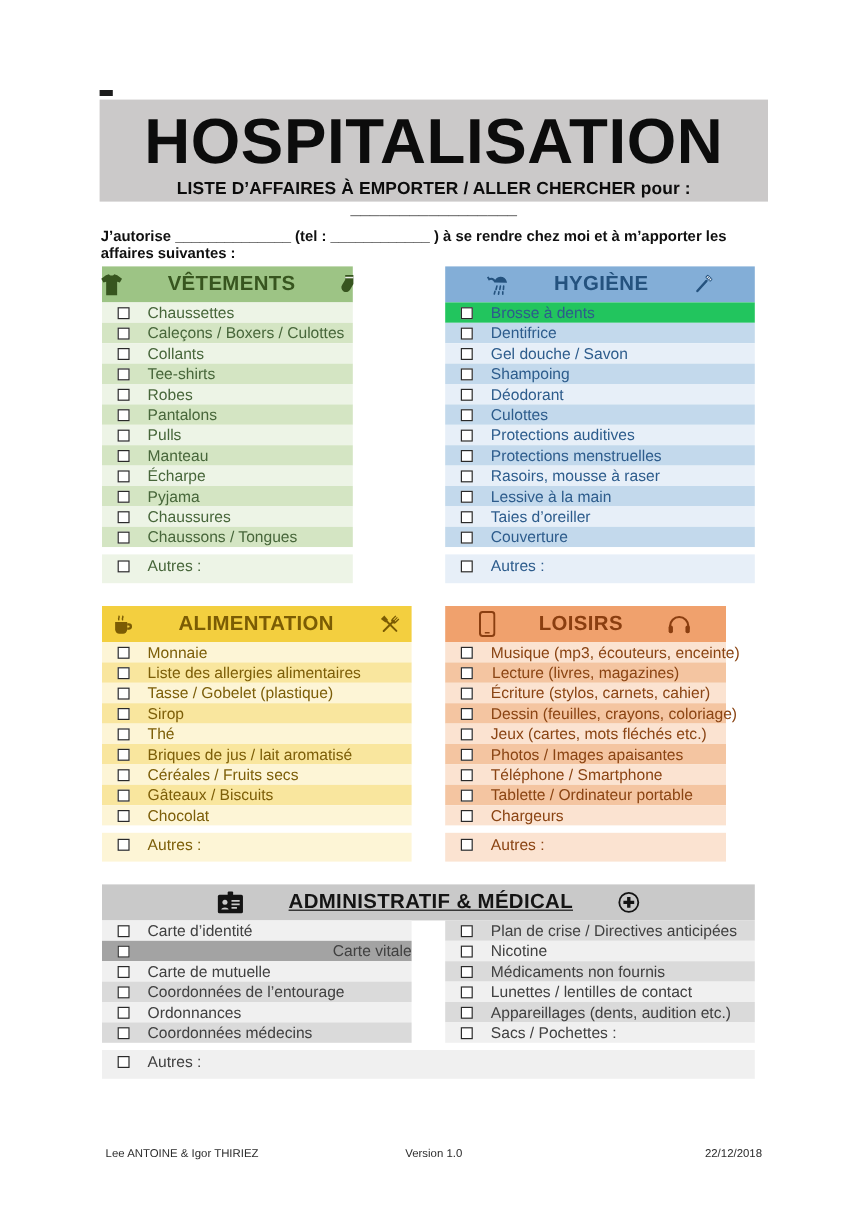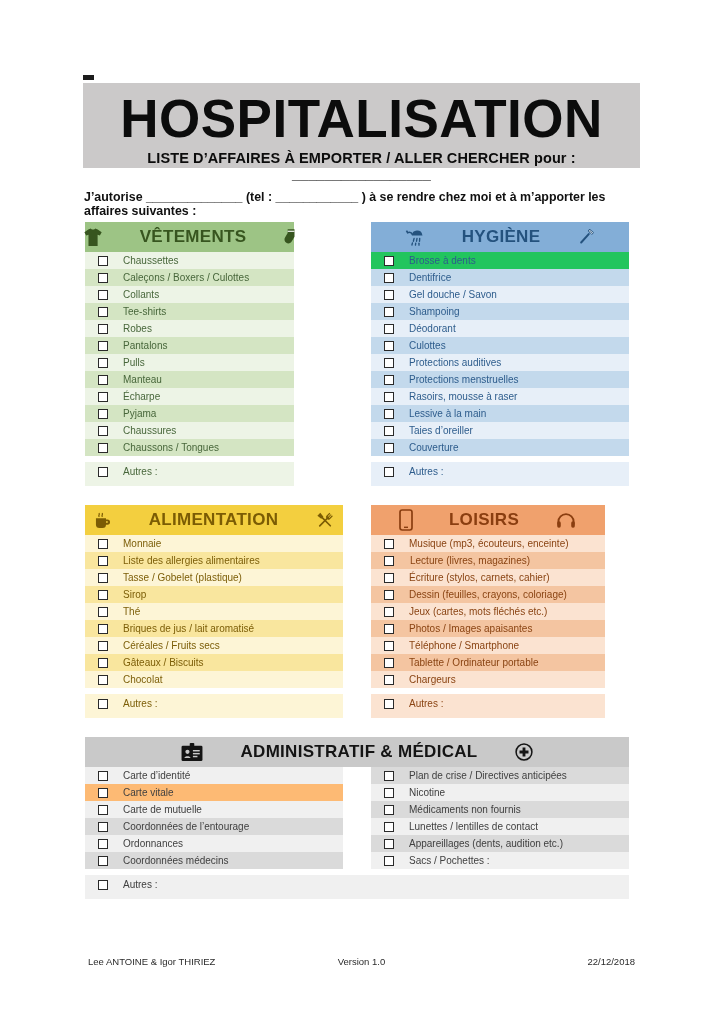--- a/index.html
+++ b/index.html
@@ -39,21 +39,21 @@
     gap: 36px; font-weight: bold; font-size: 17px; letter-spacing: 0.3px;
   }
   .sec-header .hdr-icon { display:flex; align-items:center; }
   .rows { display: block; }
   .crow { height: 17px; display: flex; align-items: center; }
   .cbx {
     width: 10px; height: 10px; flex: none;
     border: 1.7px solid #2a2a2a; background: #ffffff;
     margin-left: 13px;
   }
-  .clabel { margin-left: 15px; font-size: 10px; white-space: nowrap; }
+  .clabel { margin-left: 15px; font-size: 13px; white-space: nowrap; }
   .gap-row { height: 6px; background: #ffffff; }
   .autres-block { height: 24px; padding-top: 1px; }
   .admin-body { display: grid; grid-template-columns: 258px 258px; column-gap: 28px; }
   .footer-left  { position: absolute; left: 88px;  top: 956px; font-size: 9.5px; color: #2b2b2b; }
   .footer-center{ position: absolute; left: 0; width: 723px; top: 956px; text-align: center; font-size: 9.5px; color: #2b2b2b; }
   .footer-right { position: absolute; right: 88px; top: 956px; font-size: 9.5px; color: #2b2b2b; }
 </style>
 </head>
 <body>
 
@@ -361,21 +361,21 @@
       </div>
       <div class="gap-row"></div>
       <div class="autres-block" style="background: rgb(251, 227, 209);">
         <div class="crow" style="background: transparent;">
           <span class="cbx"></span>
           <span class="clabel" style="color: rgb(138, 68, 19);">Autres :</span>
         </div>
       </div>
     </div>
   <div class="section" style="left:85px; top:737px; width:544px;">
-      <div class="sec-header" style="background: rgb(201, 201, 201); color: rgb(20, 20, 20);">
+      <div class="sec-header" style="background: rgb(201, 201, 201); color: rgb(20, 20, 20); text-decoration: underline;">
         <span class="hdr-icon">
           <svg width="24" height="20" viewBox="0 0 26 22">
             <rect x="10.5" y="1" width="5" height="4.5" rx="1" fill="#141414"></rect>
             <rect x="1.5" y="4" width="23" height="17" rx="1.5" fill="#141414"></rect>
             <circle cx="8" cy="10.8" r="2.3" fill="#c9c9c9"></circle>
             <path d="M4.6 17.5c.3-2.5 6.5-2.5 6.8 0z" fill="#c9c9c9"></path>
             <rect x="14" y="8.8" width="7.5" height="1.6" fill="#c9c9c9"></rect>
             <rect x="14" y="12" width="7.5" height="1.6" fill="#c9c9c9"></rect>
             <rect x="14" y="15.2" width="5" height="1.6" fill="#c9c9c9"></rect>
           </svg>
@@ -387,21 +387,21 @@
             <path d="M12 6.6v10.8M6.6 12h10.8" stroke="#141414" stroke-width="3.4"></path>
           </svg>
         </span>
       </div>
       <div class="admin-body">
         <div>
           <div class="crow" style="background: rgb(240, 240, 240);">
             <span class="cbx"></span>
             <span class="clabel" style="color: rgb(64, 64, 64);">Carte d’identité</span>
           </div>
-          <div class="crow" style="background: #fdba74;">
+          <div class="crow" style="background: #a3a3a3; justify-content: space-between;">
             <span class="cbx"></span>
             <span class="clabel" style="color: rgb(64, 64, 64);">Carte vitale</span>
           </div>
           <div class="crow" style="background: rgb(240, 240, 240);">
             <span class="cbx"></span>
             <span class="clabel" style="color: rgb(64, 64, 64);">Carte de mutuelle</span>
           </div>
           <div class="crow" style="background: rgb(218, 218, 218);">
             <span class="cbx"></span>
             <span class="clabel" style="color: rgb(64, 64, 64);">Coordonnées de l’entourage</span>

